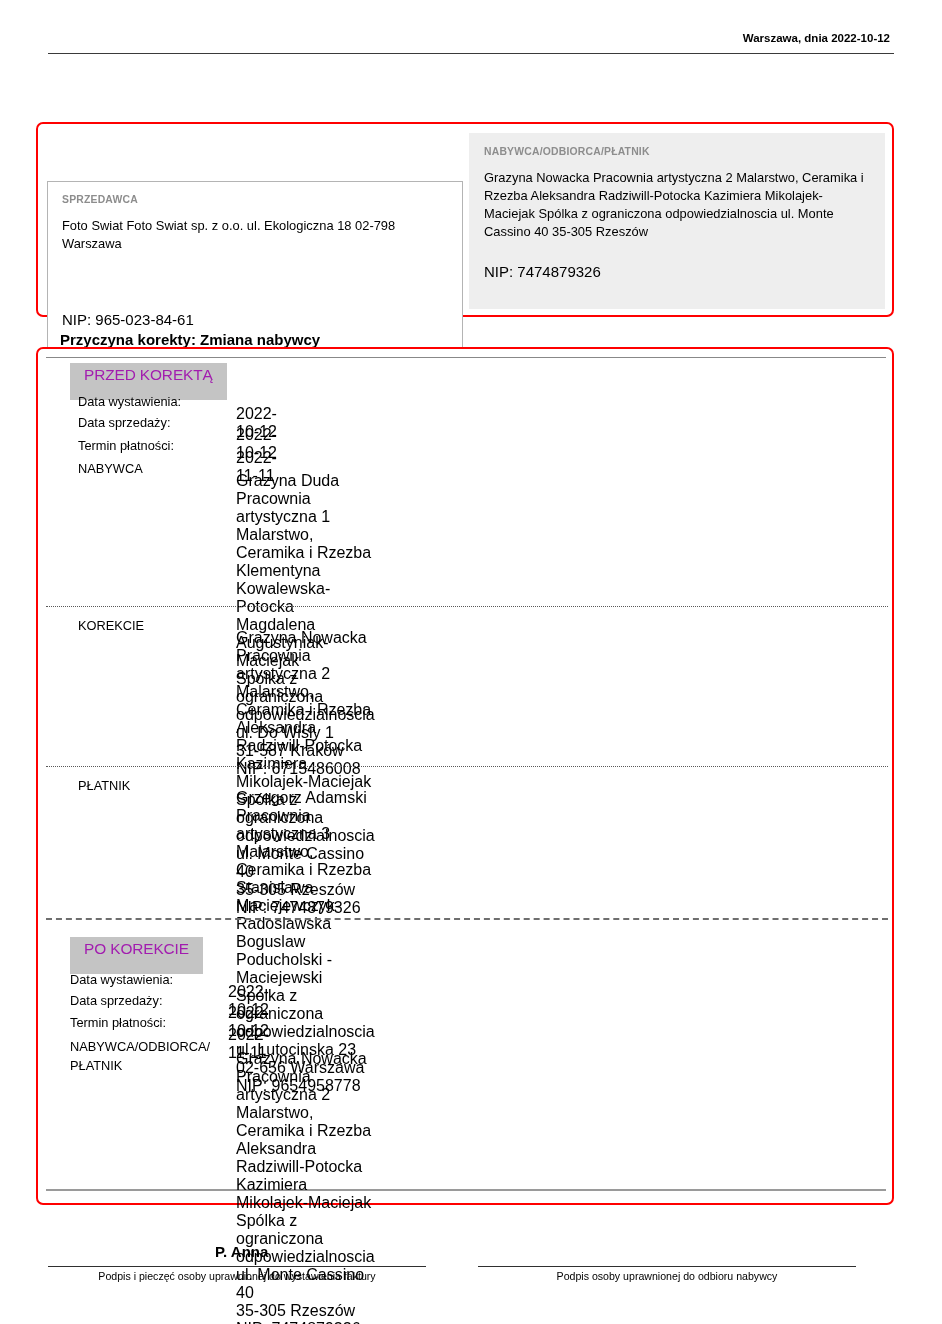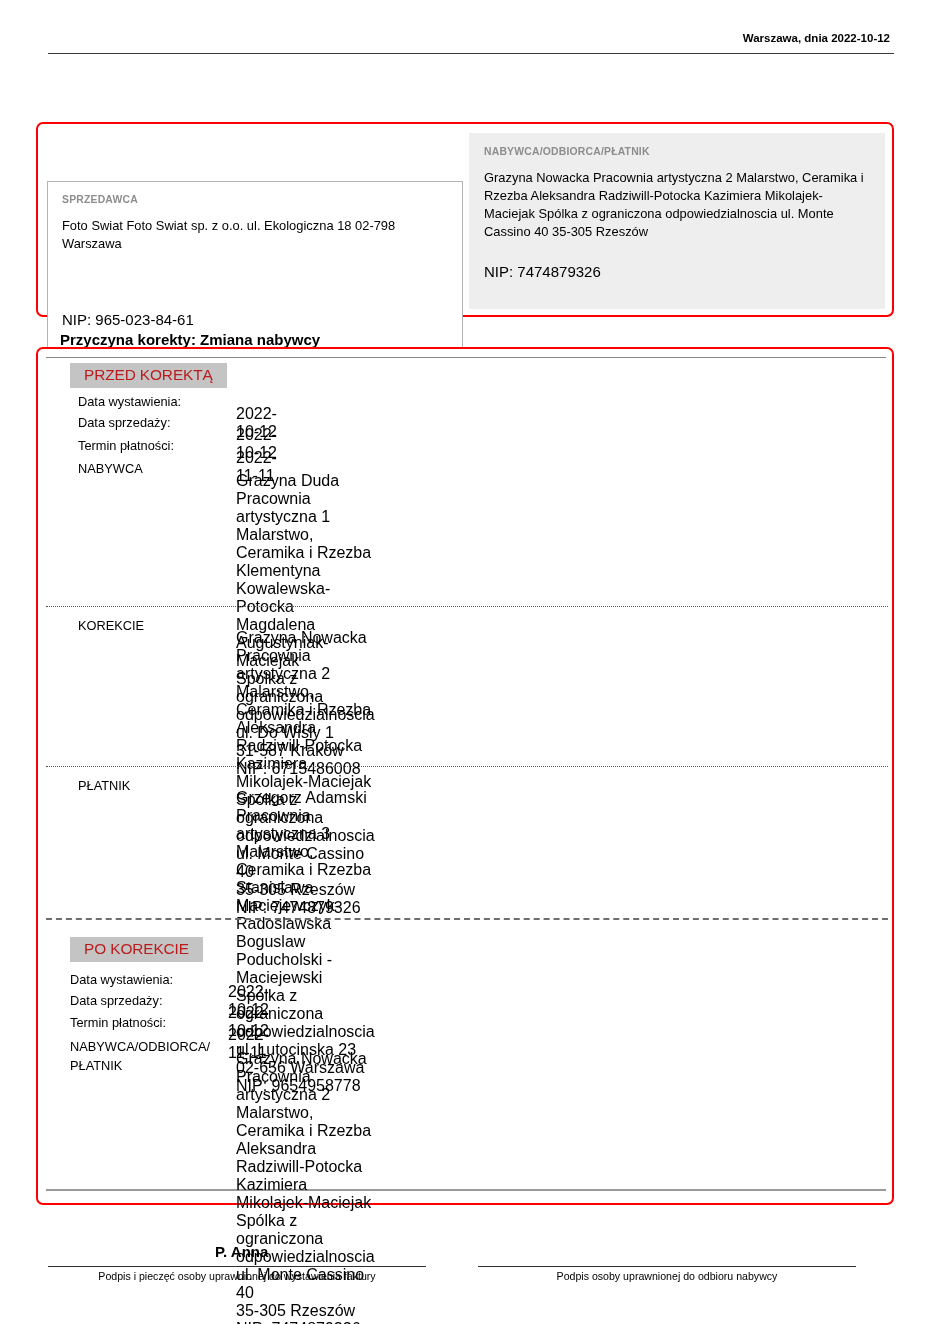--- a/index.html
+++ b/index.html
@@ -142,24 +142,24 @@
     top: 1189px;
     width: 840px;
     height: 0;
     border-top: 2.4px solid #9a9a9a;
   }
 
   .section-chip {
     position: absolute;
     background: #c4c4c4;
     font-size: 15.4px;
-    padding: 3px 14px 4px 14px;
+    padding: 3px 14px 16px 14px;
     letter-spacing: -0.1px;
     white-space: nowrap;
-    color: #b91c1c;
+    color: #a21caf;
   }
   #chip-before { left: 70px; top: 363px; }
   #chip-after  { left: 70px; top: 937px; }
 
   
   .kv-row {
     position: absolute;
     font-size: 12.8px;
     white-space: nowrap;
   }

